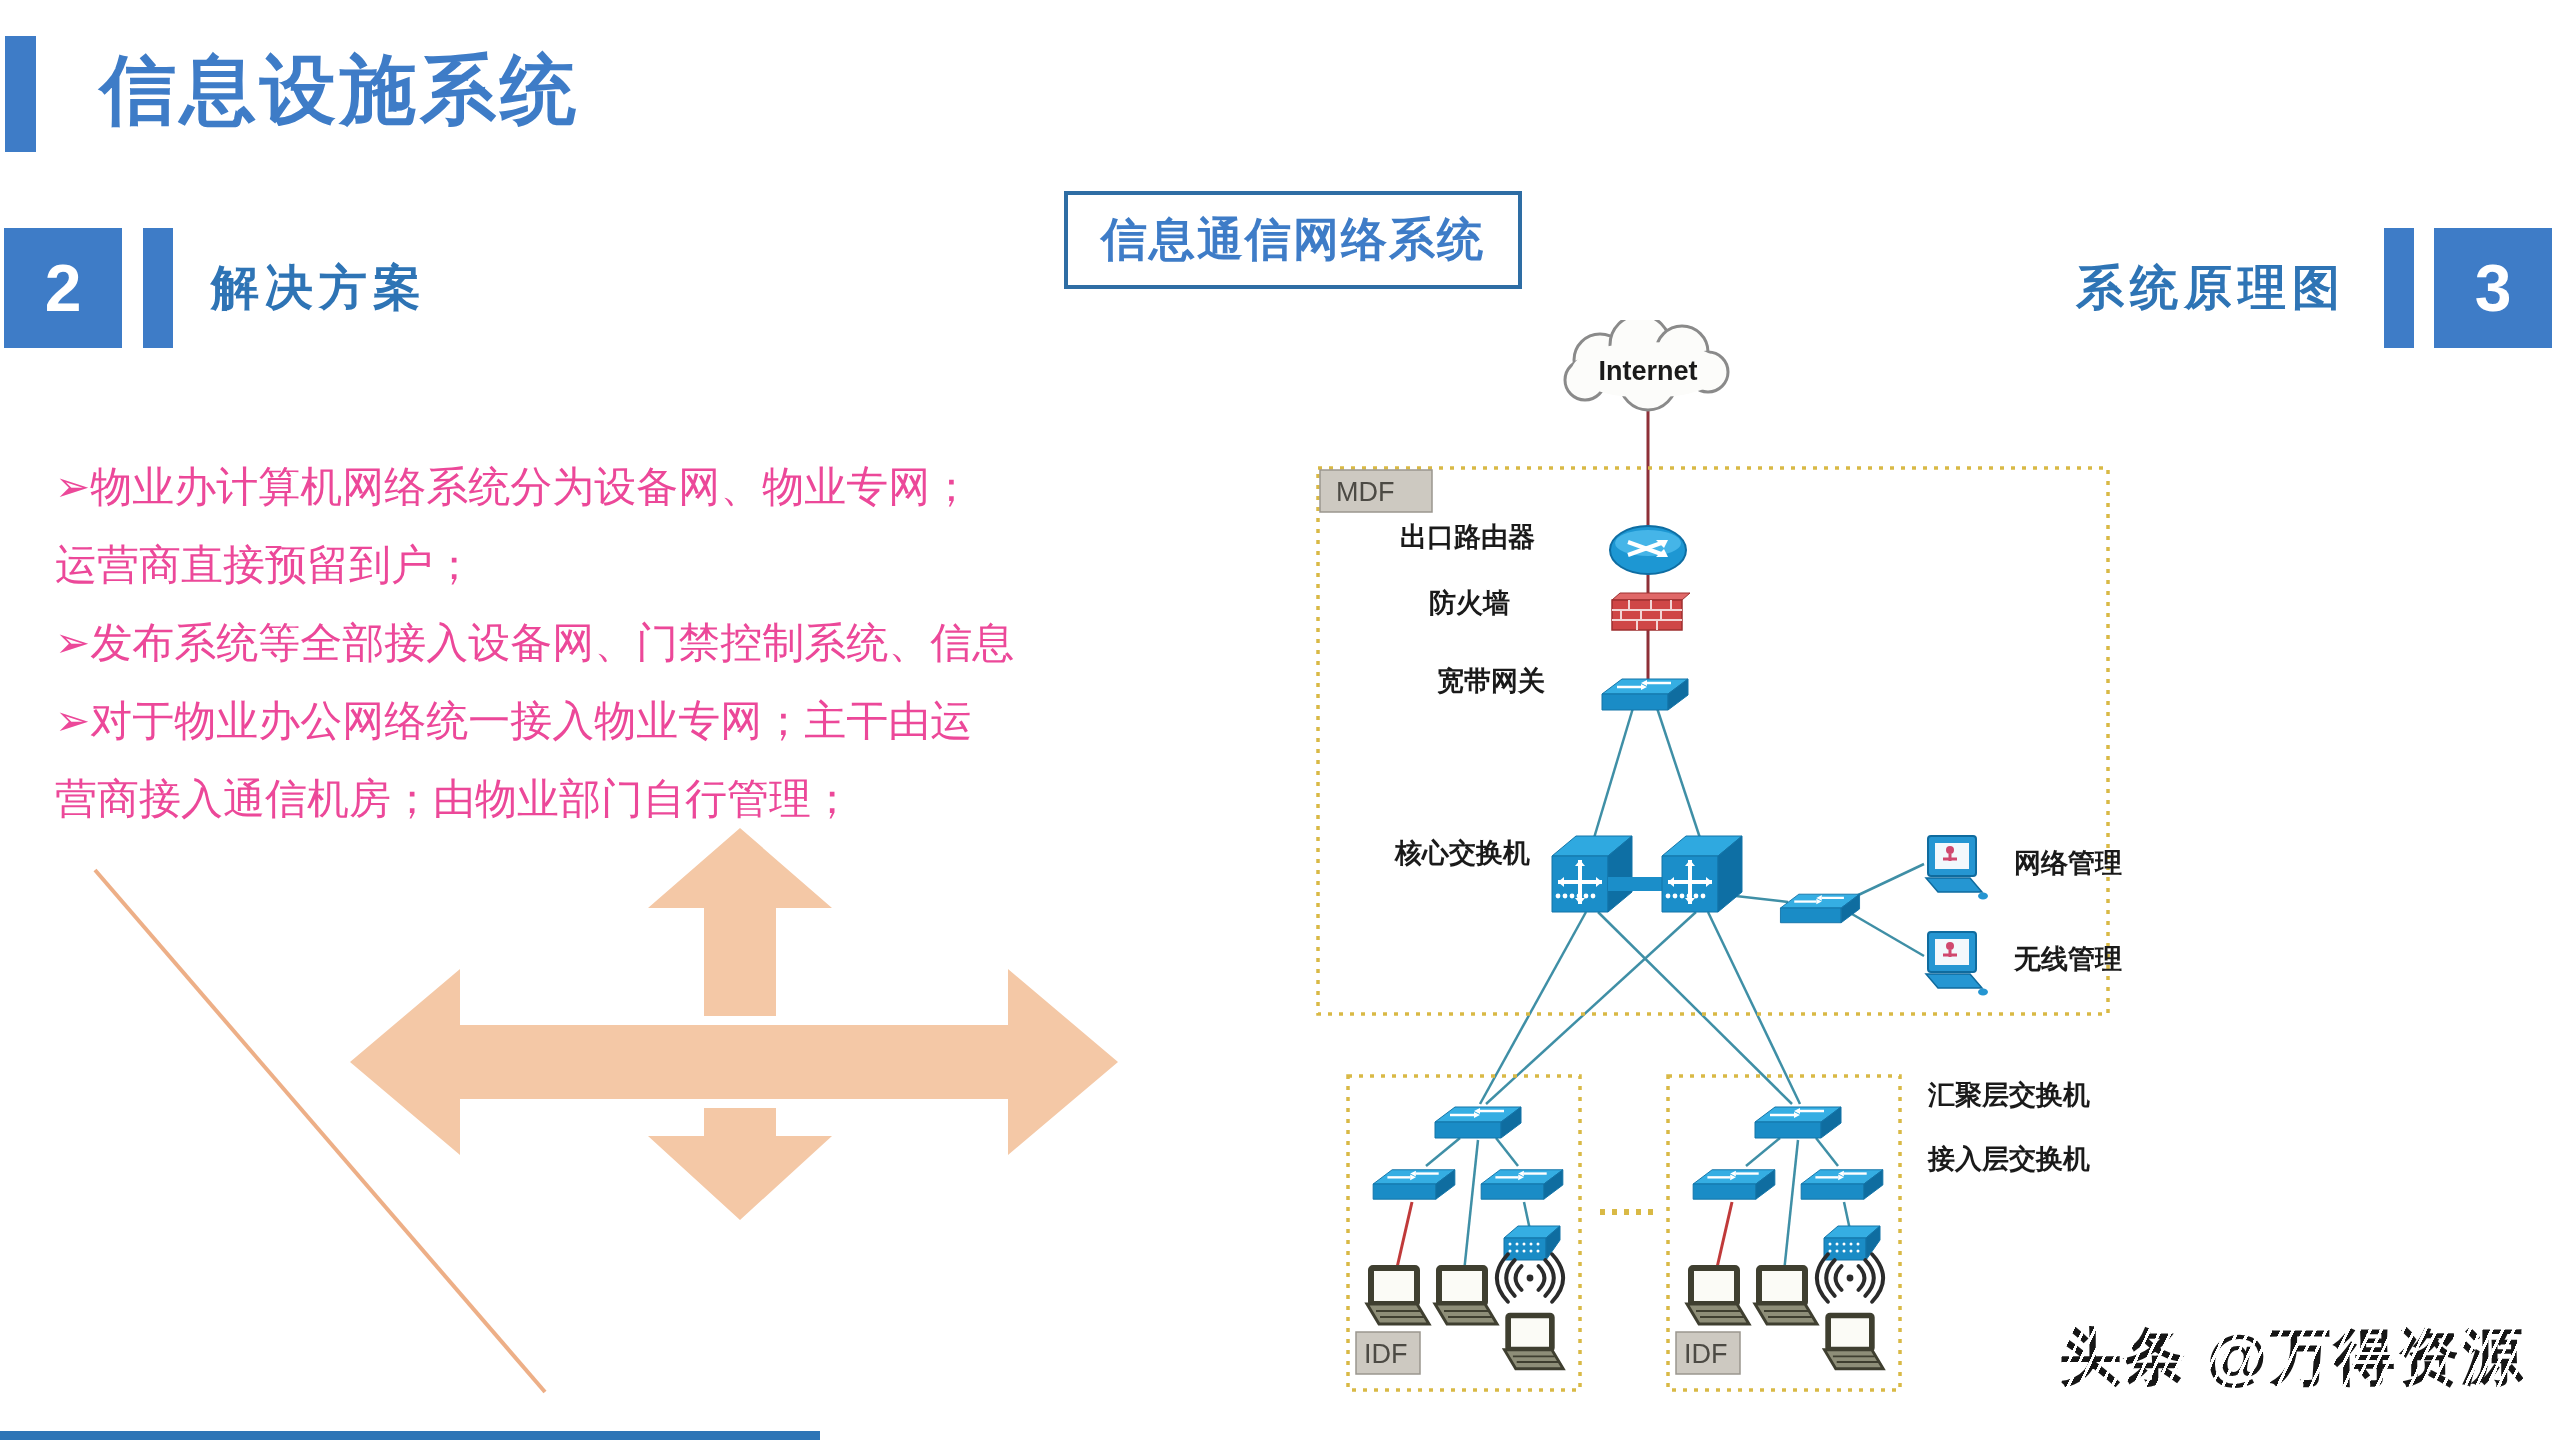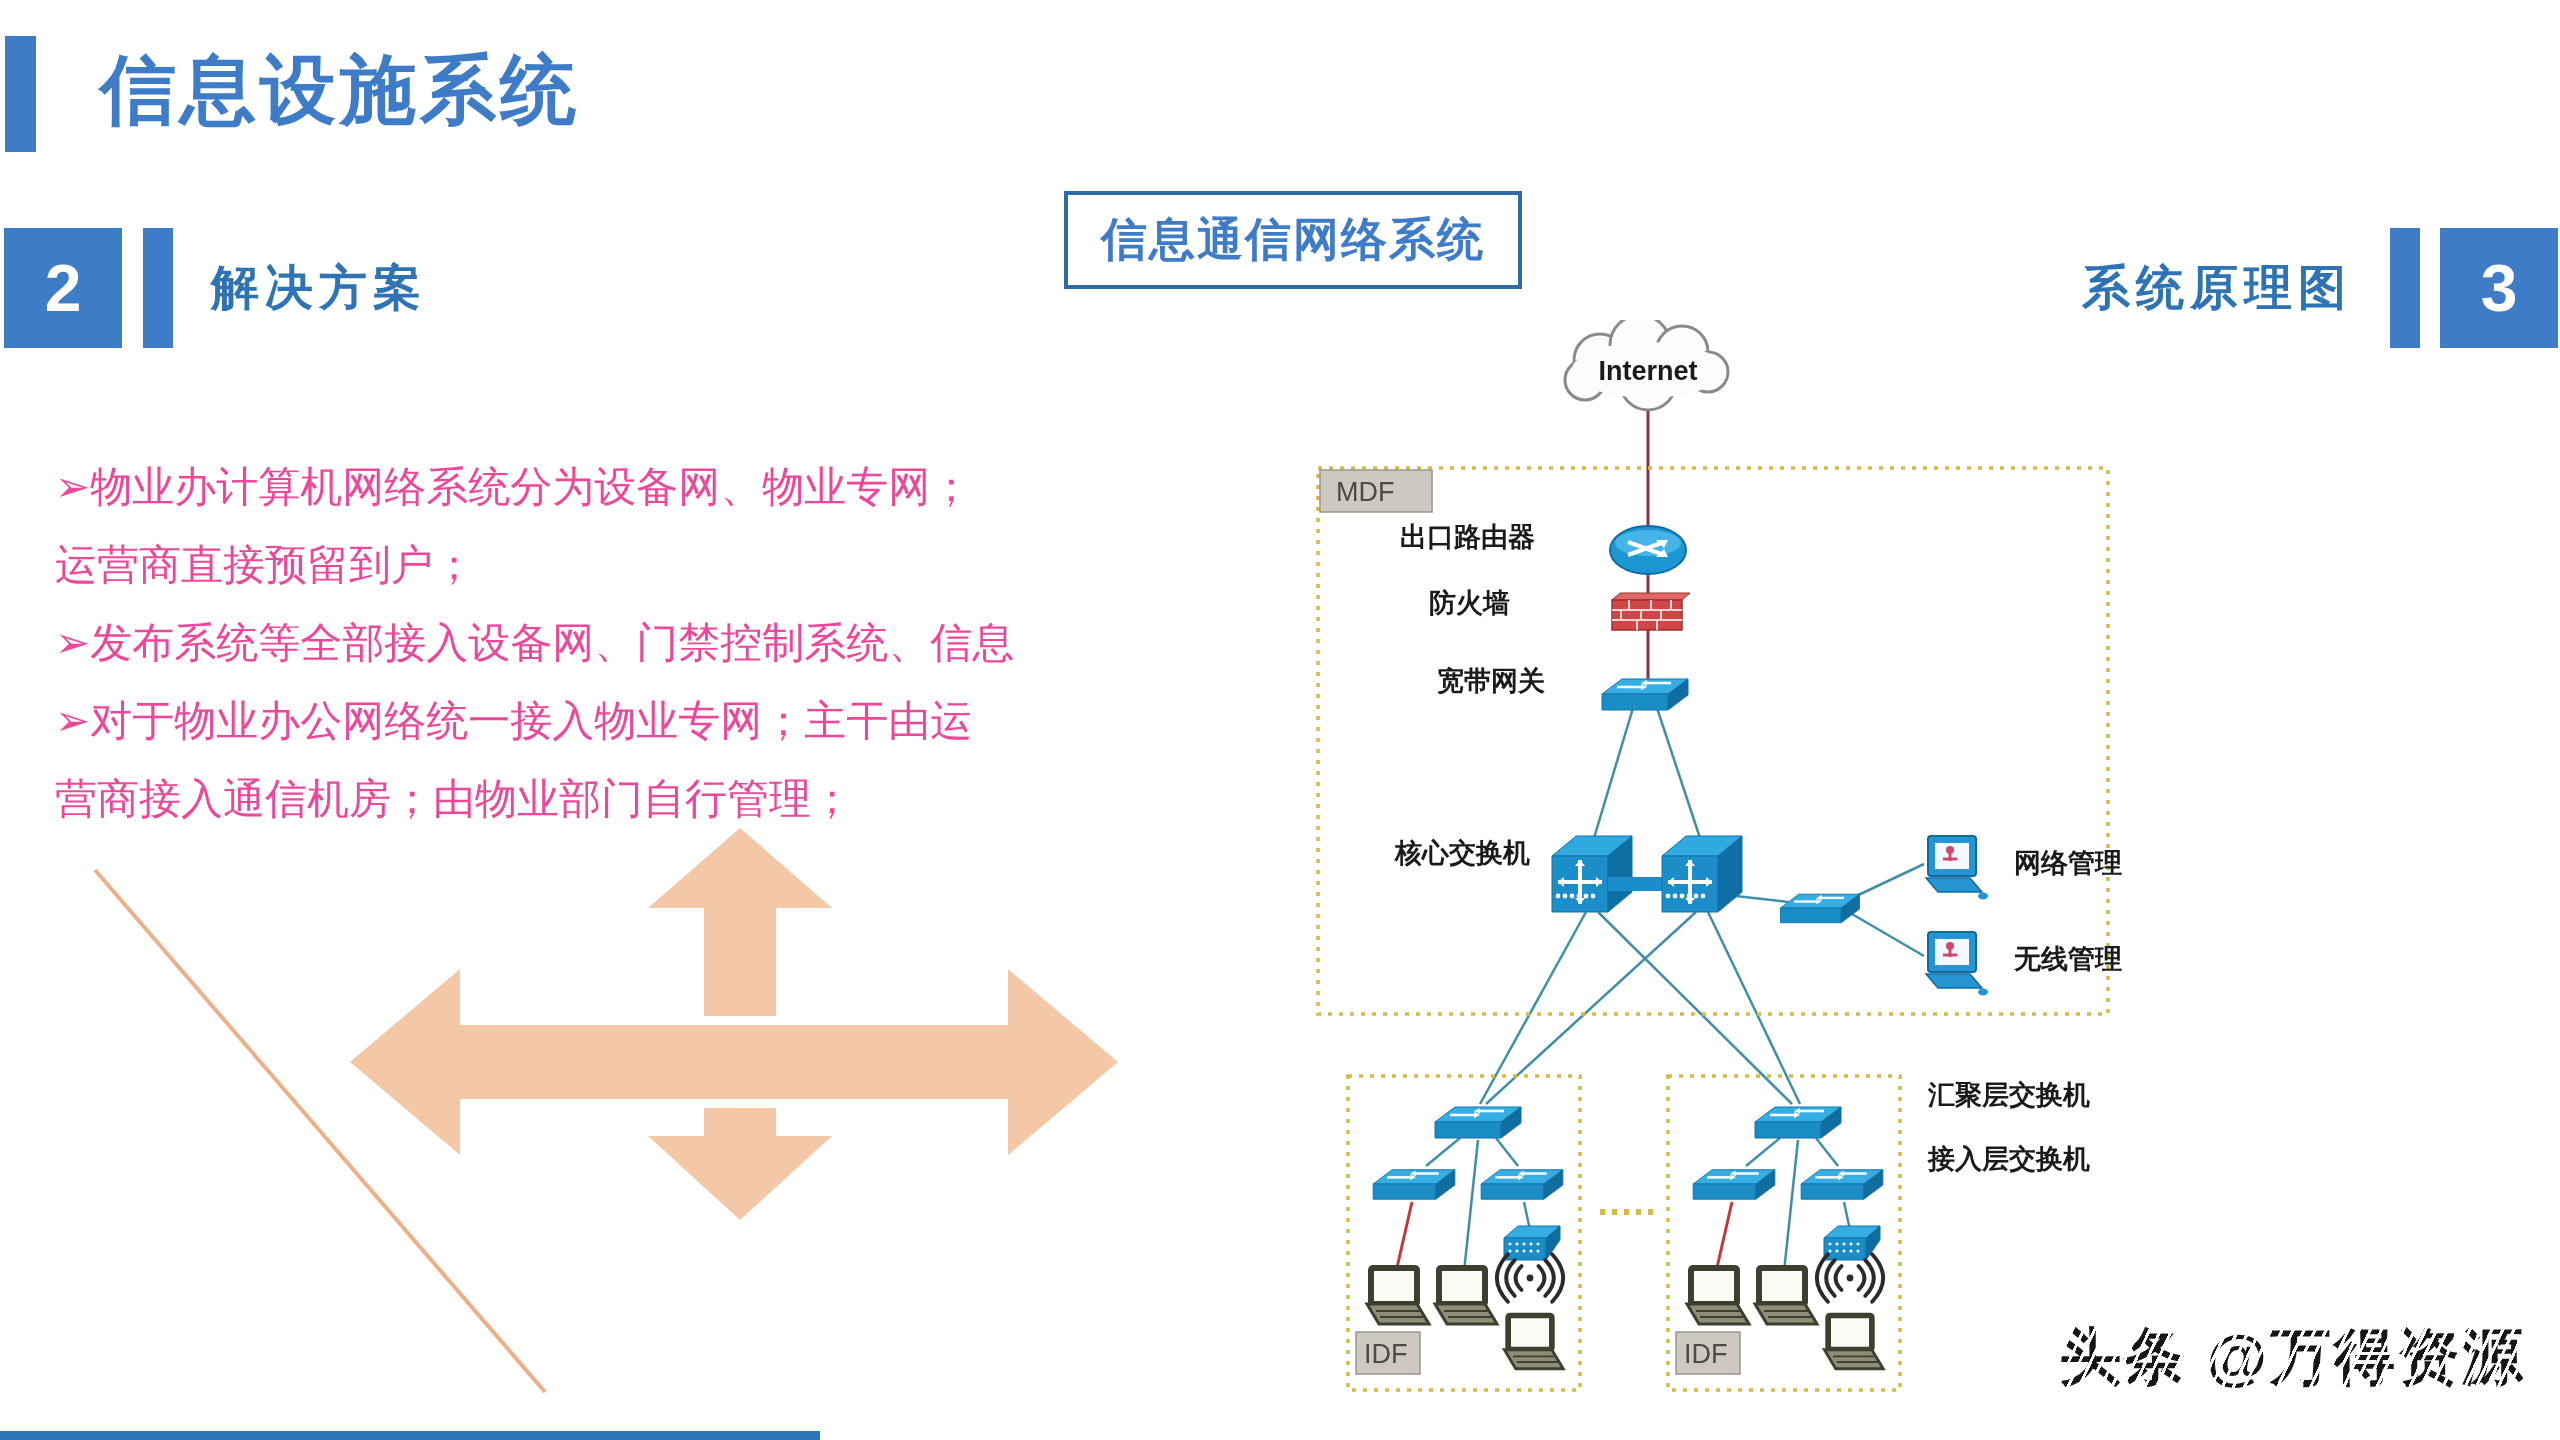--- a/index.html
+++ b/index.html
@@ -7,21 +7,21 @@
          font-family:"Liberation Sans", sans-serif;}
 
   
   .title-block{position:absolute;left:5px;top:36px;width:31px;height:116px;background:#3E7CC7;}
   .page-title{position:absolute;left:100px;top:40px;margin:0;font-size:76px;font-weight:bold;
               color:#3E7CC7;letter-spacing:4px;}
 
   
   .tab{position:absolute;top:228px;height:120px;display:flex;align-items:center;}
   .tab-left{left:4px;}
-  .tab-right{right:2px;}
+  .tab-right{right:8px;}
   .num-box{width:118px;height:120px;background:#3E7CC7;color:#ffffff;font-size:66px;font-weight:bold;
            display:flex;align-items:center;justify-content:center;}
   .vbar{width:30px;height:120px;background:#3E7CC7;}
   .tab-left .vbar{margin-left:21px;}
   .tab-right .vbar{margin-right:20px;}
   .tab-label{font-size:48px;font-weight:bold;color:#2E74B5;
              font-family:"Liberation Serif", serif;letter-spacing:6px;}
   .tab-left .tab-label{margin-left:38px;}
   .tab-right .tab-label{margin-right:38px;}
 

